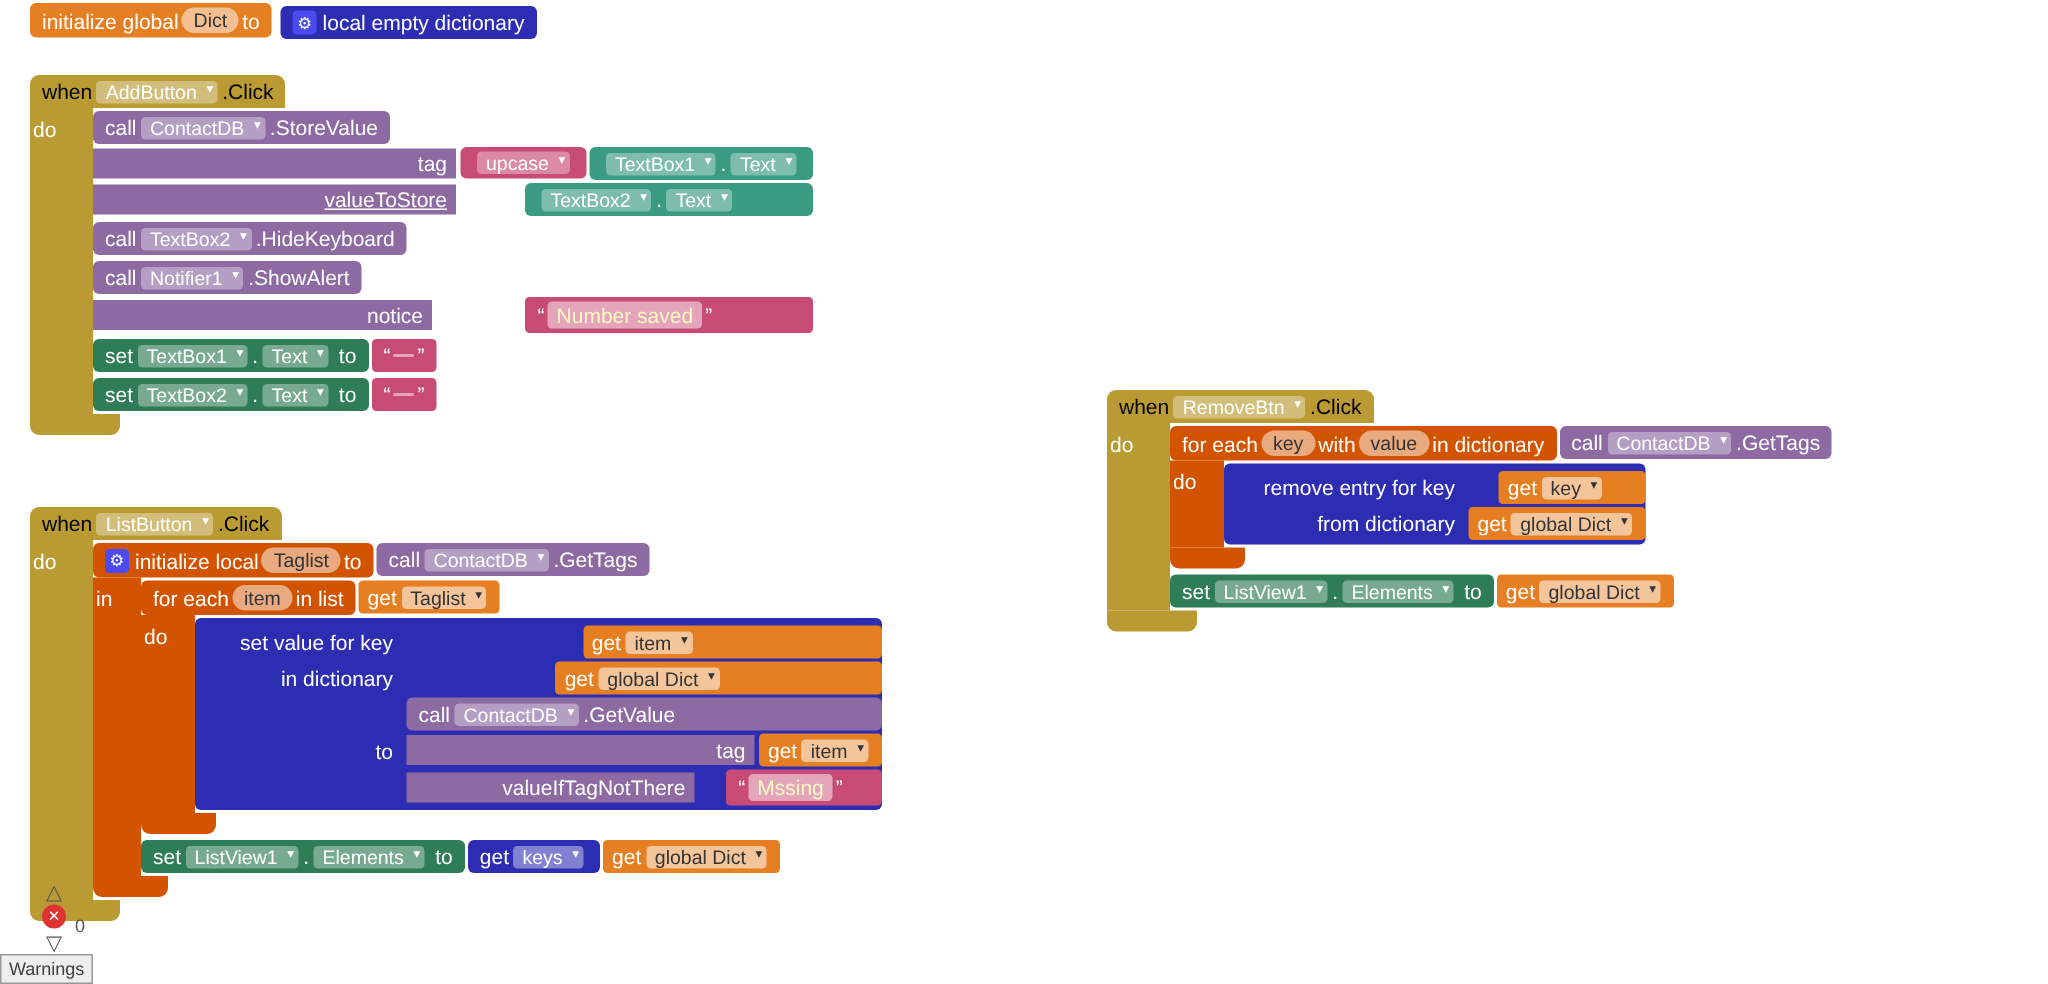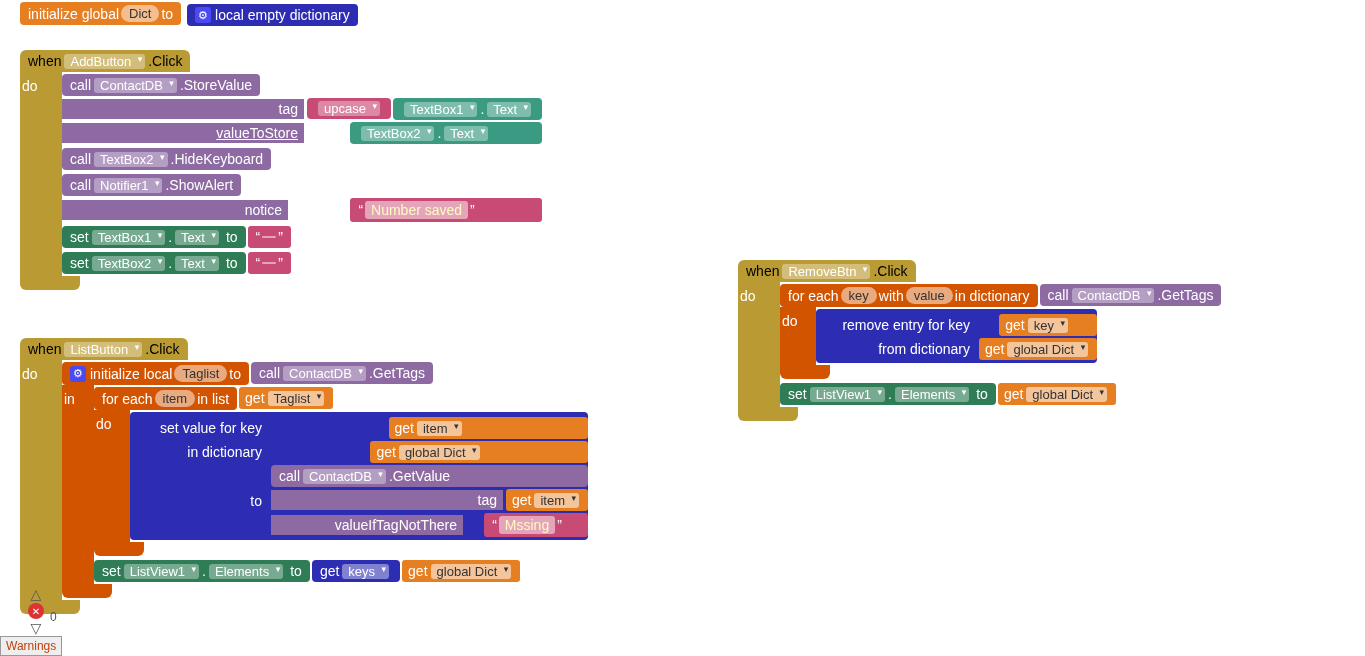--- a/index.html
+++ b/index.html
@@ -80,21 +80,21 @@
 .strblk { background: #c84b76; padding: 3px 6px; border-radius: 3px; color:#fff; display:inline-flex; align-items:center; }
 .strblk .qo, .strblk .qc { color:#fff; margin: 0 2px; }
 .strblk .txt { background: rgba(255,255,255,0.5); padding:1px 6px; border-radius: 3px; color:#fef9c3; min-width:14px; display:inline-block; text-align:right;}
 
 .getblk { background:#e67e22; padding:3px 6px; border-radius:3px; color:#fff; display:inline-flex; align-items:center; }
 .getblk .dd { background:rgba(255,255,255,0.55); color:#333; }
 
 
 .warnings {
   position:absolute; left:0; bottom:0; background:#eee; border:1px solid #999;
-  padding: 2px 5px; font-size:12px; color:#c2410c;
+  padding: 2px 5px; font-size:12px; color:#404040;
 }
 .warn-arrows { position:absolute; left:28px; bottom:20px; display:flex; flex-direction:column; align-items:center; font-size:14px; color:#555;}
 .warn-arrows .x { color:#fff; background:#d33; border-radius:50%; width:16px; height:16px; display:flex; align-items:center; justify-content:center; font-size:10px; margin:1px 0;}
 .warn-count{ position:absolute; left:50px; bottom:32px; font-size:12px; color:#555;}
 .ml { margin-left: 2px; }
 
 
 .abs { position:absolute; }
 </style>
 </head>

